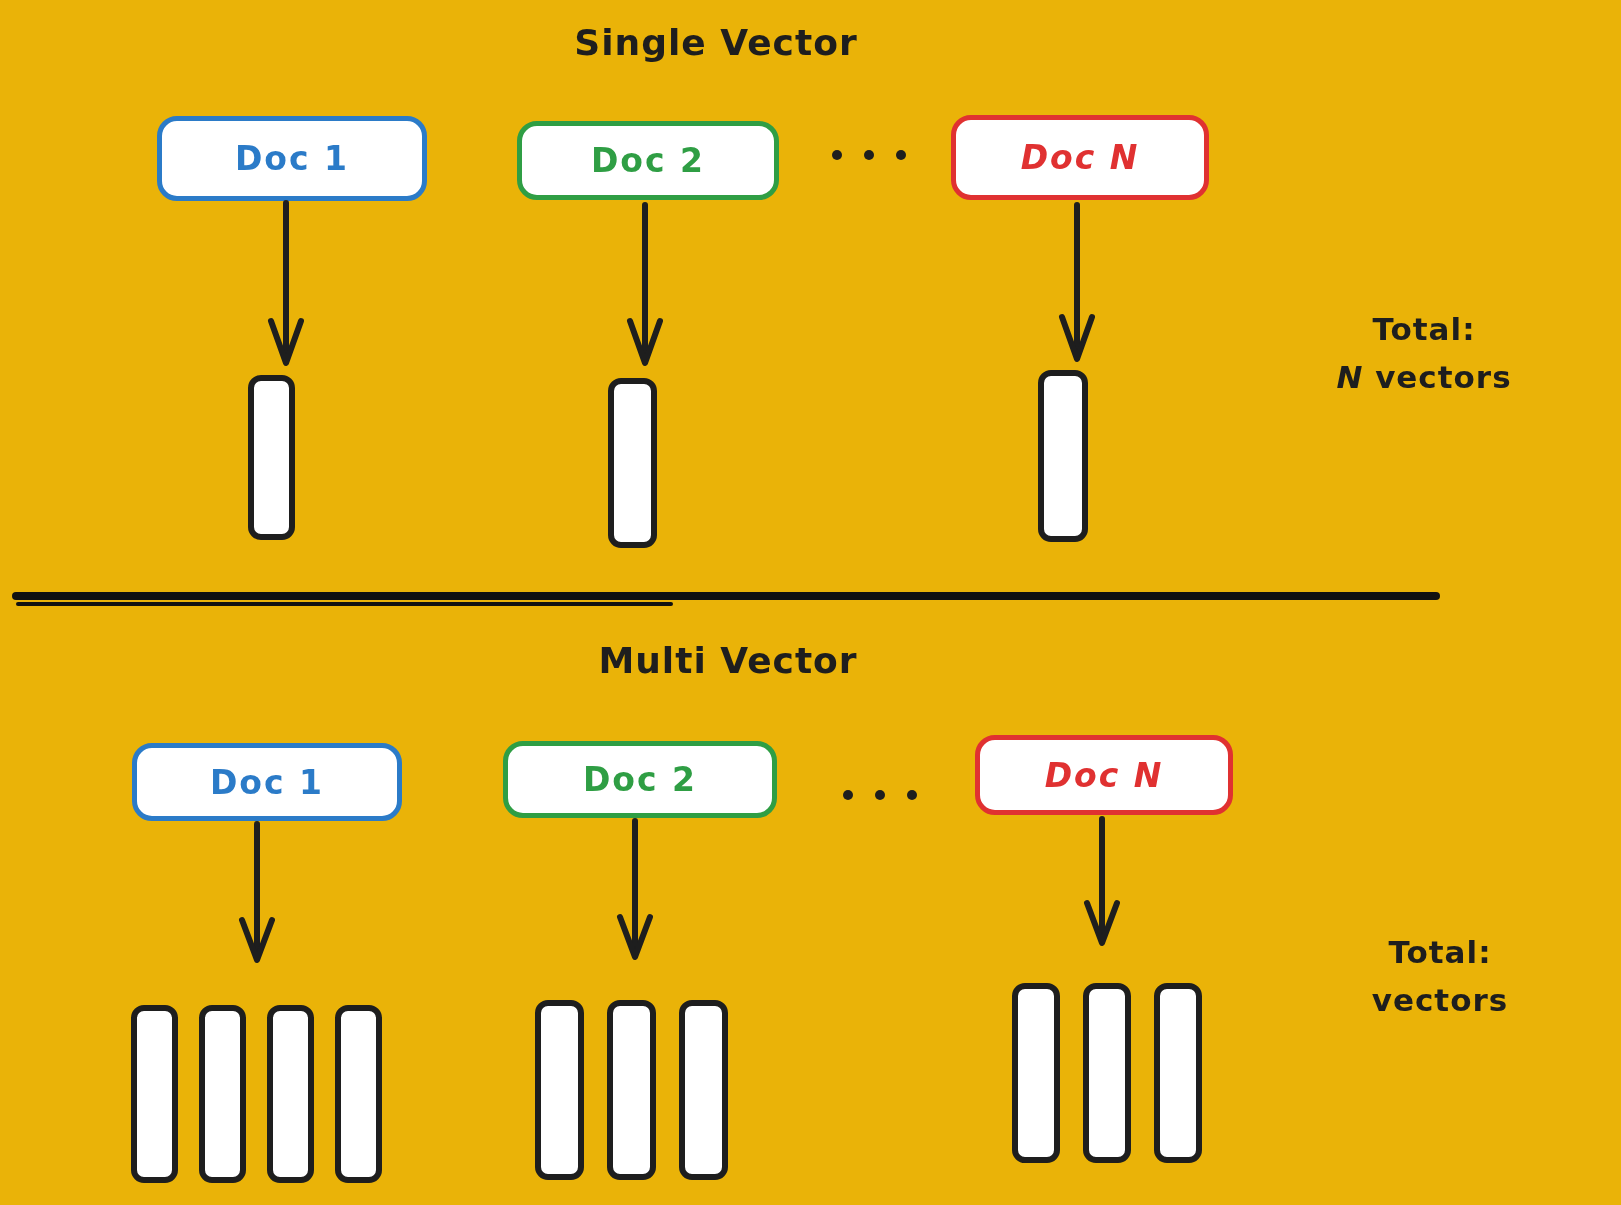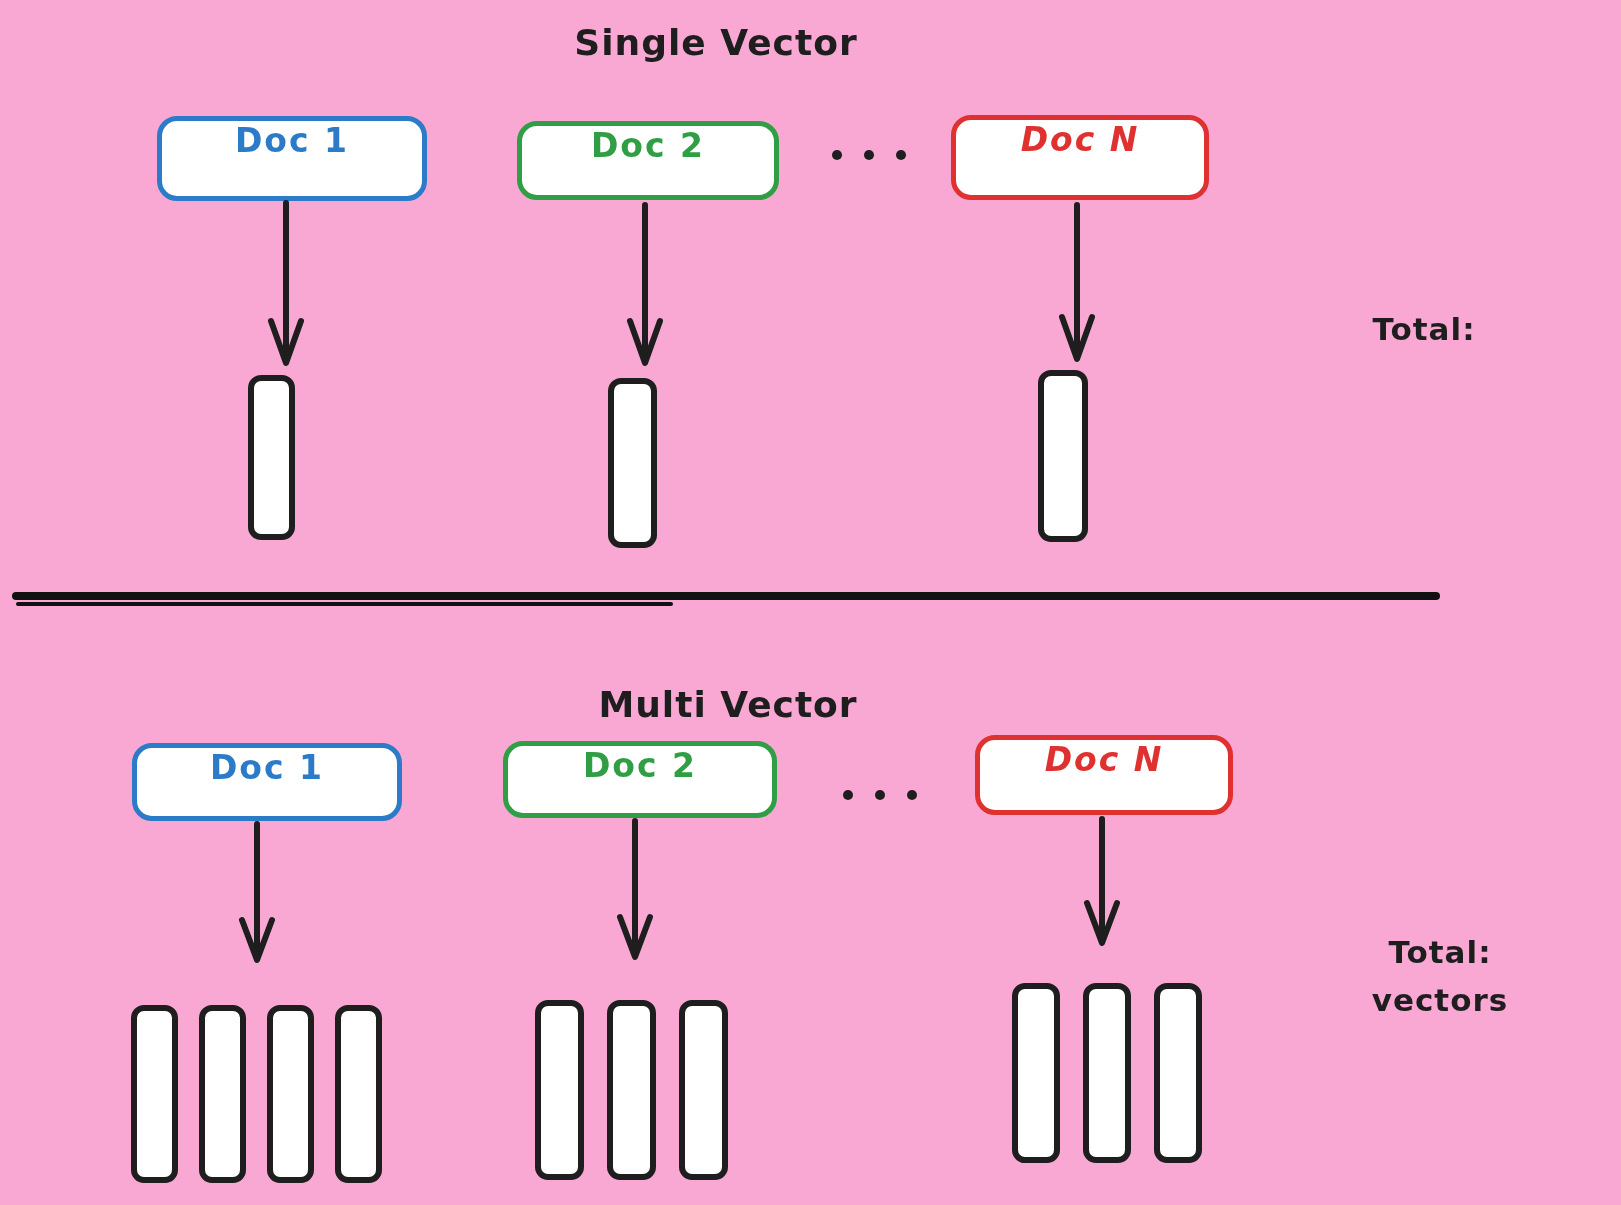--- a/index.html
+++ b/index.html
@@ -3,39 +3,40 @@
 <meta charset="utf-8">
 <style>
   * { margin: 0; padding: 0; box-sizing: border-box; }
   html, body { background: #ffffff; }
   body { font-family: "DejaVu Sans", "Liberation Sans", sans-serif; }
 
   .canvas {
     position: relative;
     width: 1621px;
     height: 1205px;
-    background: #f9a8d4;
+    background: #eab308;
     overflow: hidden;
     color: #1e1e1e;
   }
 
   .section-title {
     position: absolute;
     transform: translateX(-50%);
     font-size: 36px;
     font-weight: bold;
     letter-spacing: 1px;
     color: #1e1e1e;
     white-space: nowrap;
   }
 
   .doc-box {
     position: absolute;
     border-radius: 20px;
     display: flex;
+    align-items: center;
     justify-content: center;
     background: #ffffff;
   }
   .doc-box .doc-label {
     font-size: 33px;
     font-weight: bold;
     letter-spacing: 2px;
     white-space: nowrap;
   }
   .doc-blue  { border: 5px solid #2b7bc8; }
@@ -145,28 +146,29 @@
     <line x1="22" y1="2" x2="22" y2="154" stroke="#1e1e1e" stroke-width="6" stroke-linecap="round"></line>
     <polyline points="7,114 22,156 37,114" fill="none" stroke="#1e1e1e" stroke-width="6" stroke-linecap="round" stroke-linejoin="round"></polyline>
   </svg>
 
   <div class="vector-rect" style="left:248px; top:375px; width:47px; height:165px;"></div>
   <div class="vector-rect" style="left:608px; top:378px; width:49px; height:170px;"></div>
   <div class="vector-rect" style="left:1038px; top:370px; width:50px; height:172px;"></div>
 
   <div class="total-block" style="left:1424px; top:305px;">
     <div>Total:</div>
+    <div><span class="var-n">N</span><span> vectors</span></div>
   </div>
 
   <div class="divider" style="left:12px; top:592px; width:1428px;">
     <div class="line-a"></div>
     <div class="line-b"></div>
   </div>
 
-  <div class="section-title" style="left:728px; top:640px;margin-top:44px;">Multi Vector</div>
+  <div class="section-title" style="left:728px; top:640px;">Multi Vector</div>
 
   <div class="doc-box doc-blue" style="left:132px; top:743px; width:270px; height:78px;">
     <span class="doc-label">Doc 1</span>
   </div>
 
   <div class="doc-box doc-green" style="left:503px; top:741px; width:274px; height:77px;">
     <span class="doc-label">Doc 2</span>
   </div>
 
   <div class="dots" style="left:843px; top:790px; gap:22px;">

